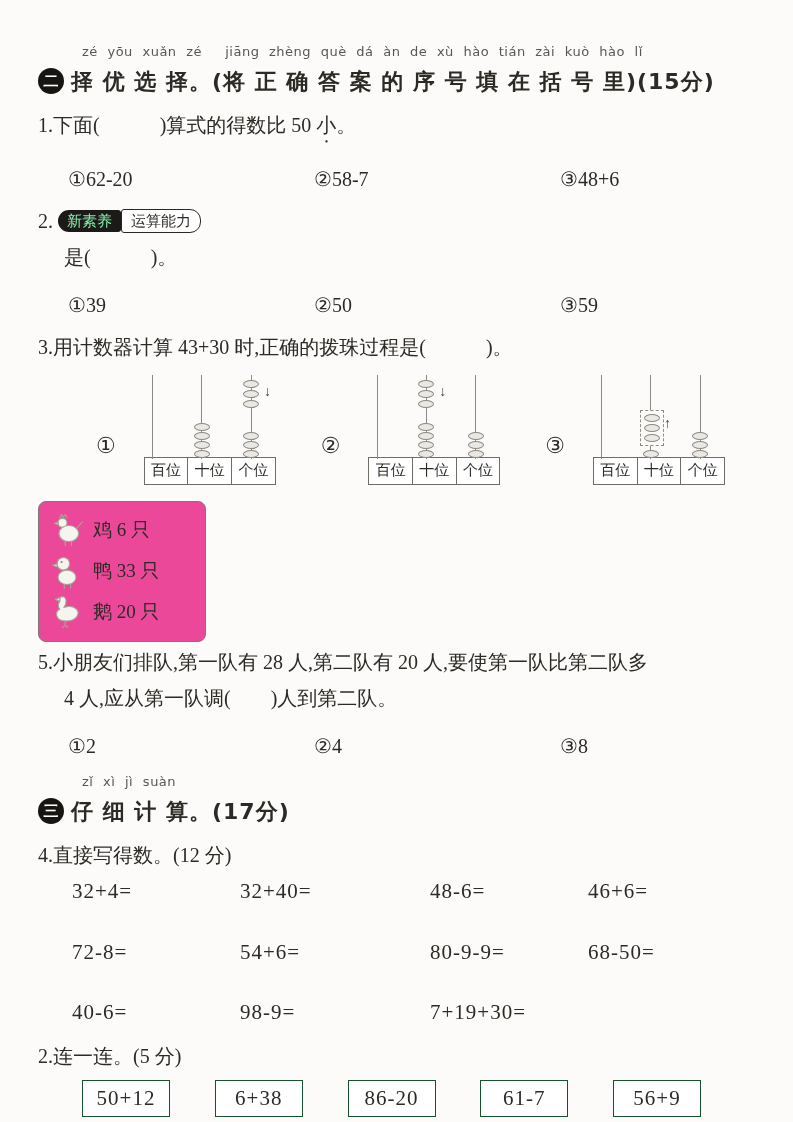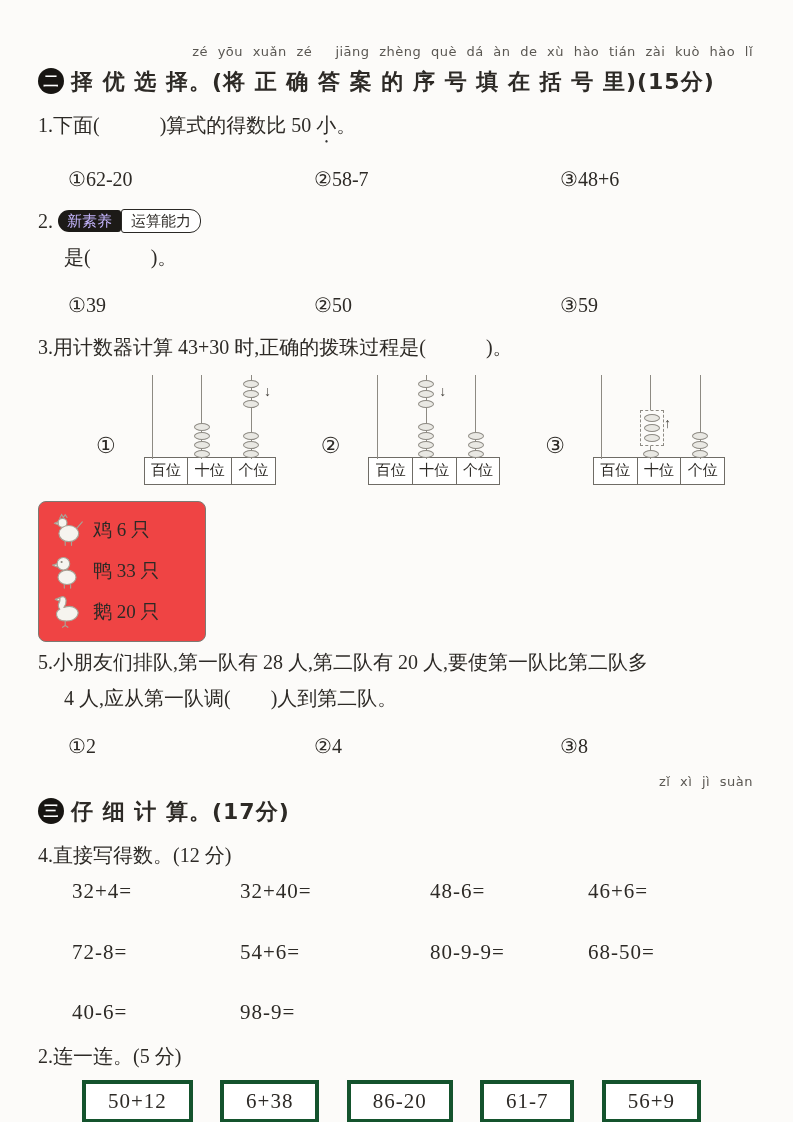--- a/index.html
+++ b/index.html
@@ -6,21 +6,21 @@
   body{
     width:793px;height:1122px;box-sizing:border-box;
     padding:42px 40px 0 38px;overflow:hidden;
     background:#fcfbf9;color:#2d2a26;
     font-family:"Liberation Serif","DejaVu Serif",serif;
     font-size:20px;line-height:1.6;
   }
   .pinyin{
     font-family:"DejaVu Sans","Liberation Sans",sans-serif;
     font-size:13px;color:#5a5752;margin:0 0 1px 44px;
-    letter-spacing:.5px;word-spacing:5px;text-align:right;
+    letter-spacing:.5px;word-spacing:5px;
   }
   .section-title-row{display:flex;align-items:center;gap:7px;margin:0 0 10px 0;}
   .section-icon{
     width:26px;height:26px;border-radius:50%;background:#171512;color:#fff;
     display:flex;align-items:center;justify-content:center;flex:0 0 26px;
     font-family:"DejaVu Sans","Liberation Sans",sans-serif;
     font-size:15px;font-weight:bold;line-height:1;
   }
   .section-title{
     font-family:"DejaVu Sans","Liberation Sans",sans-serif;
@@ -33,21 +33,21 @@
   .emph{
     -webkit-text-emphasis:filled dot #333;-webkit-text-emphasis-position:under right;
     text-emphasis:filled dot #333;text-emphasis-position:under right;
   }
   
   .badge-row{display:flex;align-items:center;gap:0;}
   .badge{
     font-family:"DejaVu Sans","Liberation Sans",sans-serif;
     font-size:15px;line-height:1.35;padding:1px 9px;white-space:nowrap;
   }
-  .badge-dark{background:#1c1a17;color:#c4b5fd;border-radius:11px 3px 3px 11px;text-align:right;}
+  .badge-dark{background:#1c1a17;color:#86efac;border-radius:11px 3px 3px 11px;text-align:right;}
   .badge-outline{border:1.5px solid #2a2825;border-radius:3px 11px 11px 3px;margin-right:10px;background:#fff;}
   
   .counters-row{display:flex;justify-content:space-between;padding:6px 28px 4px 58px;margin-bottom:10px;}
   .counter{display:flex;gap:12px;align-items:center;}
   .counter-label{font-size:22px;margin-top:34px;}
   .abacus{position:relative;width:148px;height:112px;}
   .abacus-base{position:absolute;left:16px;right:0;bottom:0;display:flex;}
   .abacus-cell{
     flex:1;border:1px solid #6f6c66;margin-left:-1px;height:26px;background:#fff;
     display:flex;align-items:center;justify-content:center;font-size:15px;line-height:1;
@@ -60,37 +60,37 @@
   }
   .float-group{position:absolute;width:22px;display:flex;flex-direction:column;align-items:center;}
   .float-group .bead{position:relative;margin:1px 0;}
   .float-group.dashed{border:1px dashed #8d8a83;padding:2px 0;background:#fcfbf9;}
   .abacus-arrow{position:absolute;font-size:14px;color:#44413c;line-height:1;}
   
   .q4-wrap{display:flex;align-items:flex-start;gap:14px;margin-bottom:4px;}
   .q4-left{flex:1;}
   .q4-left .opt-line{padding-left:26px;margin:3px 0;}
   .legend{
-    flex:0 0 146px;border:1.5px solid #7d7a73;border-radius:8px;background:#ef4444;
+    flex:0 0 146px;border:1.5px solid #7d7a73;border-radius:8px;background:#ec4899;
     padding:8px 10px;margin-top:2px;
   }
   .legend-row{display:flex;align-items:center;gap:8px;height:41px;}
   .legend-row svg{flex:0 0 36px;}
   .legend-label{font-size:19px;white-space:nowrap;}
   
   .calc-grid{
     display:grid;grid-template-columns:168px 190px 158px 1fr;
     row-gap:27px;padding-left:34px;font-size:21px;letter-spacing:1px;margin:4px 0 10px 0;
   }
   
   .match-row{display:flex;justify-content:space-between;}
   .match-row.top{padding:4px 52px 0 44px;}
   .match-box{
-    border:4px solid #14532d;background:#fff;min-width:88px;box-sizing:border-box;
-    text-align:center;font-size:21px;letter-spacing:1px;padding:2px 22px;line-height:1.5;
+    border:1px solid #14532d;background:#fff;min-width:88px;box-sizing:border-box;
+    text-align:center;font-size:21px;letter-spacing:1px;padding:2px 10px;line-height:1.5;
   }
   svg .ink{fill:#f6f4ef;stroke:#a9a296;stroke-width:1.3;stroke-linejoin:round;stroke-linecap:round;}
   svg .ink-line{fill:none;stroke:#a9a296;stroke-width:1.3;stroke-linecap:round;}
 </style>
 </head>
 <body>
 
 <div class="pinyin">zé yōu xuǎn zé　 jiāng zhèng què dá àn de xù hào tián zài kuò hào lǐ</div>
 <div class="section-title-row">
   <span class="section-icon">二</span>
@@ -248,20 +248,21 @@
   <span>32+4=</span>
   <span>32+40=</span>
   <span>48-6=</span>
   <span>46+6=</span>
   <span>72-8=</span>
   <span>54+6=</span>
   <span>80-9-9=</span>
   <span>68-50=</span>
   <span>40-6=</span>
   <span>98-9=</span>
+  <span>7+19+30=</span>
 </div>
 
 <div class="qline">2.连一连。(5 分)</div>
 <div class="match-row top">
   <span class="match-box">50+12</span>
   <span class="match-box">6+38</span>
   <span class="match-box">86-20</span>
   <span class="match-box">61-7</span>
   <span class="match-box">56+9</span>
 </div>

